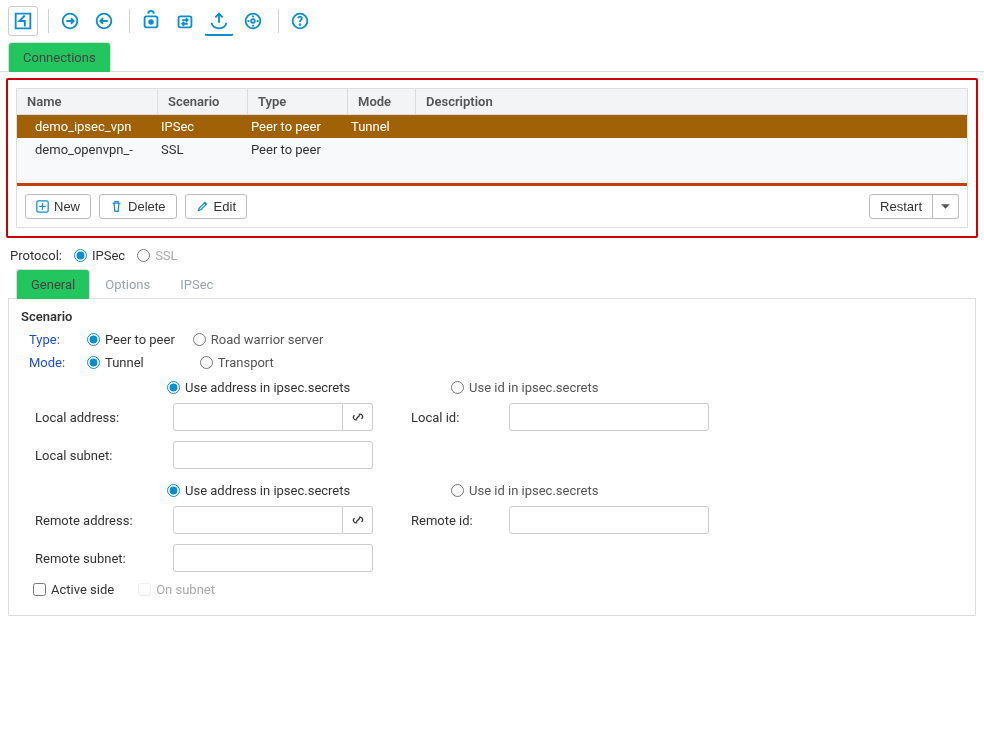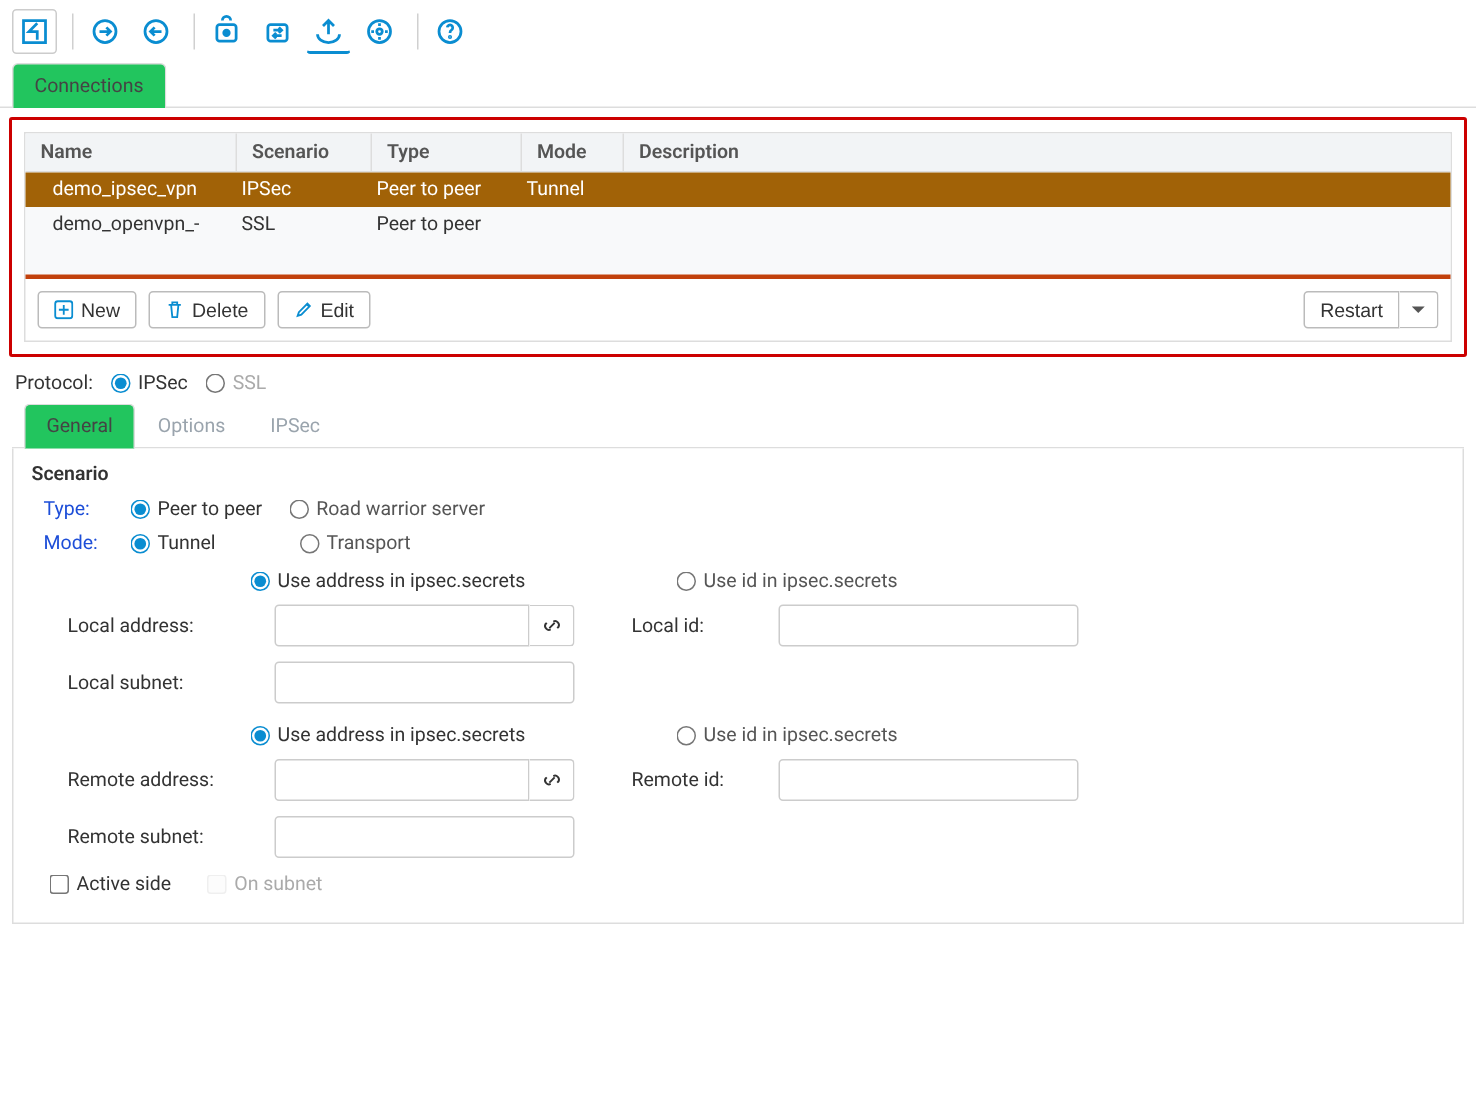--- a/index.html
+++ b/index.html
@@ -190,21 +190,21 @@
       justify-content: center;
       cursor: pointer;
       background: #fff;
     }
     .two-col {
       display: grid;
       grid-template-columns: 130px 230px 90px 220px;
       align-items: center;
       row-gap: 10px;
       column-gap: 8px;
-      margin-left: 24px;
+      margin-left: 14px;
     }
     .two-col .lbl { color: #333; }
     .radio-row {
       display: grid;
       grid-template-columns: 130px 280px 220px;
       align-items: center;
       margin-left: 12px;
       margin-top: 10px;
       column-gap: 4px;
     }

